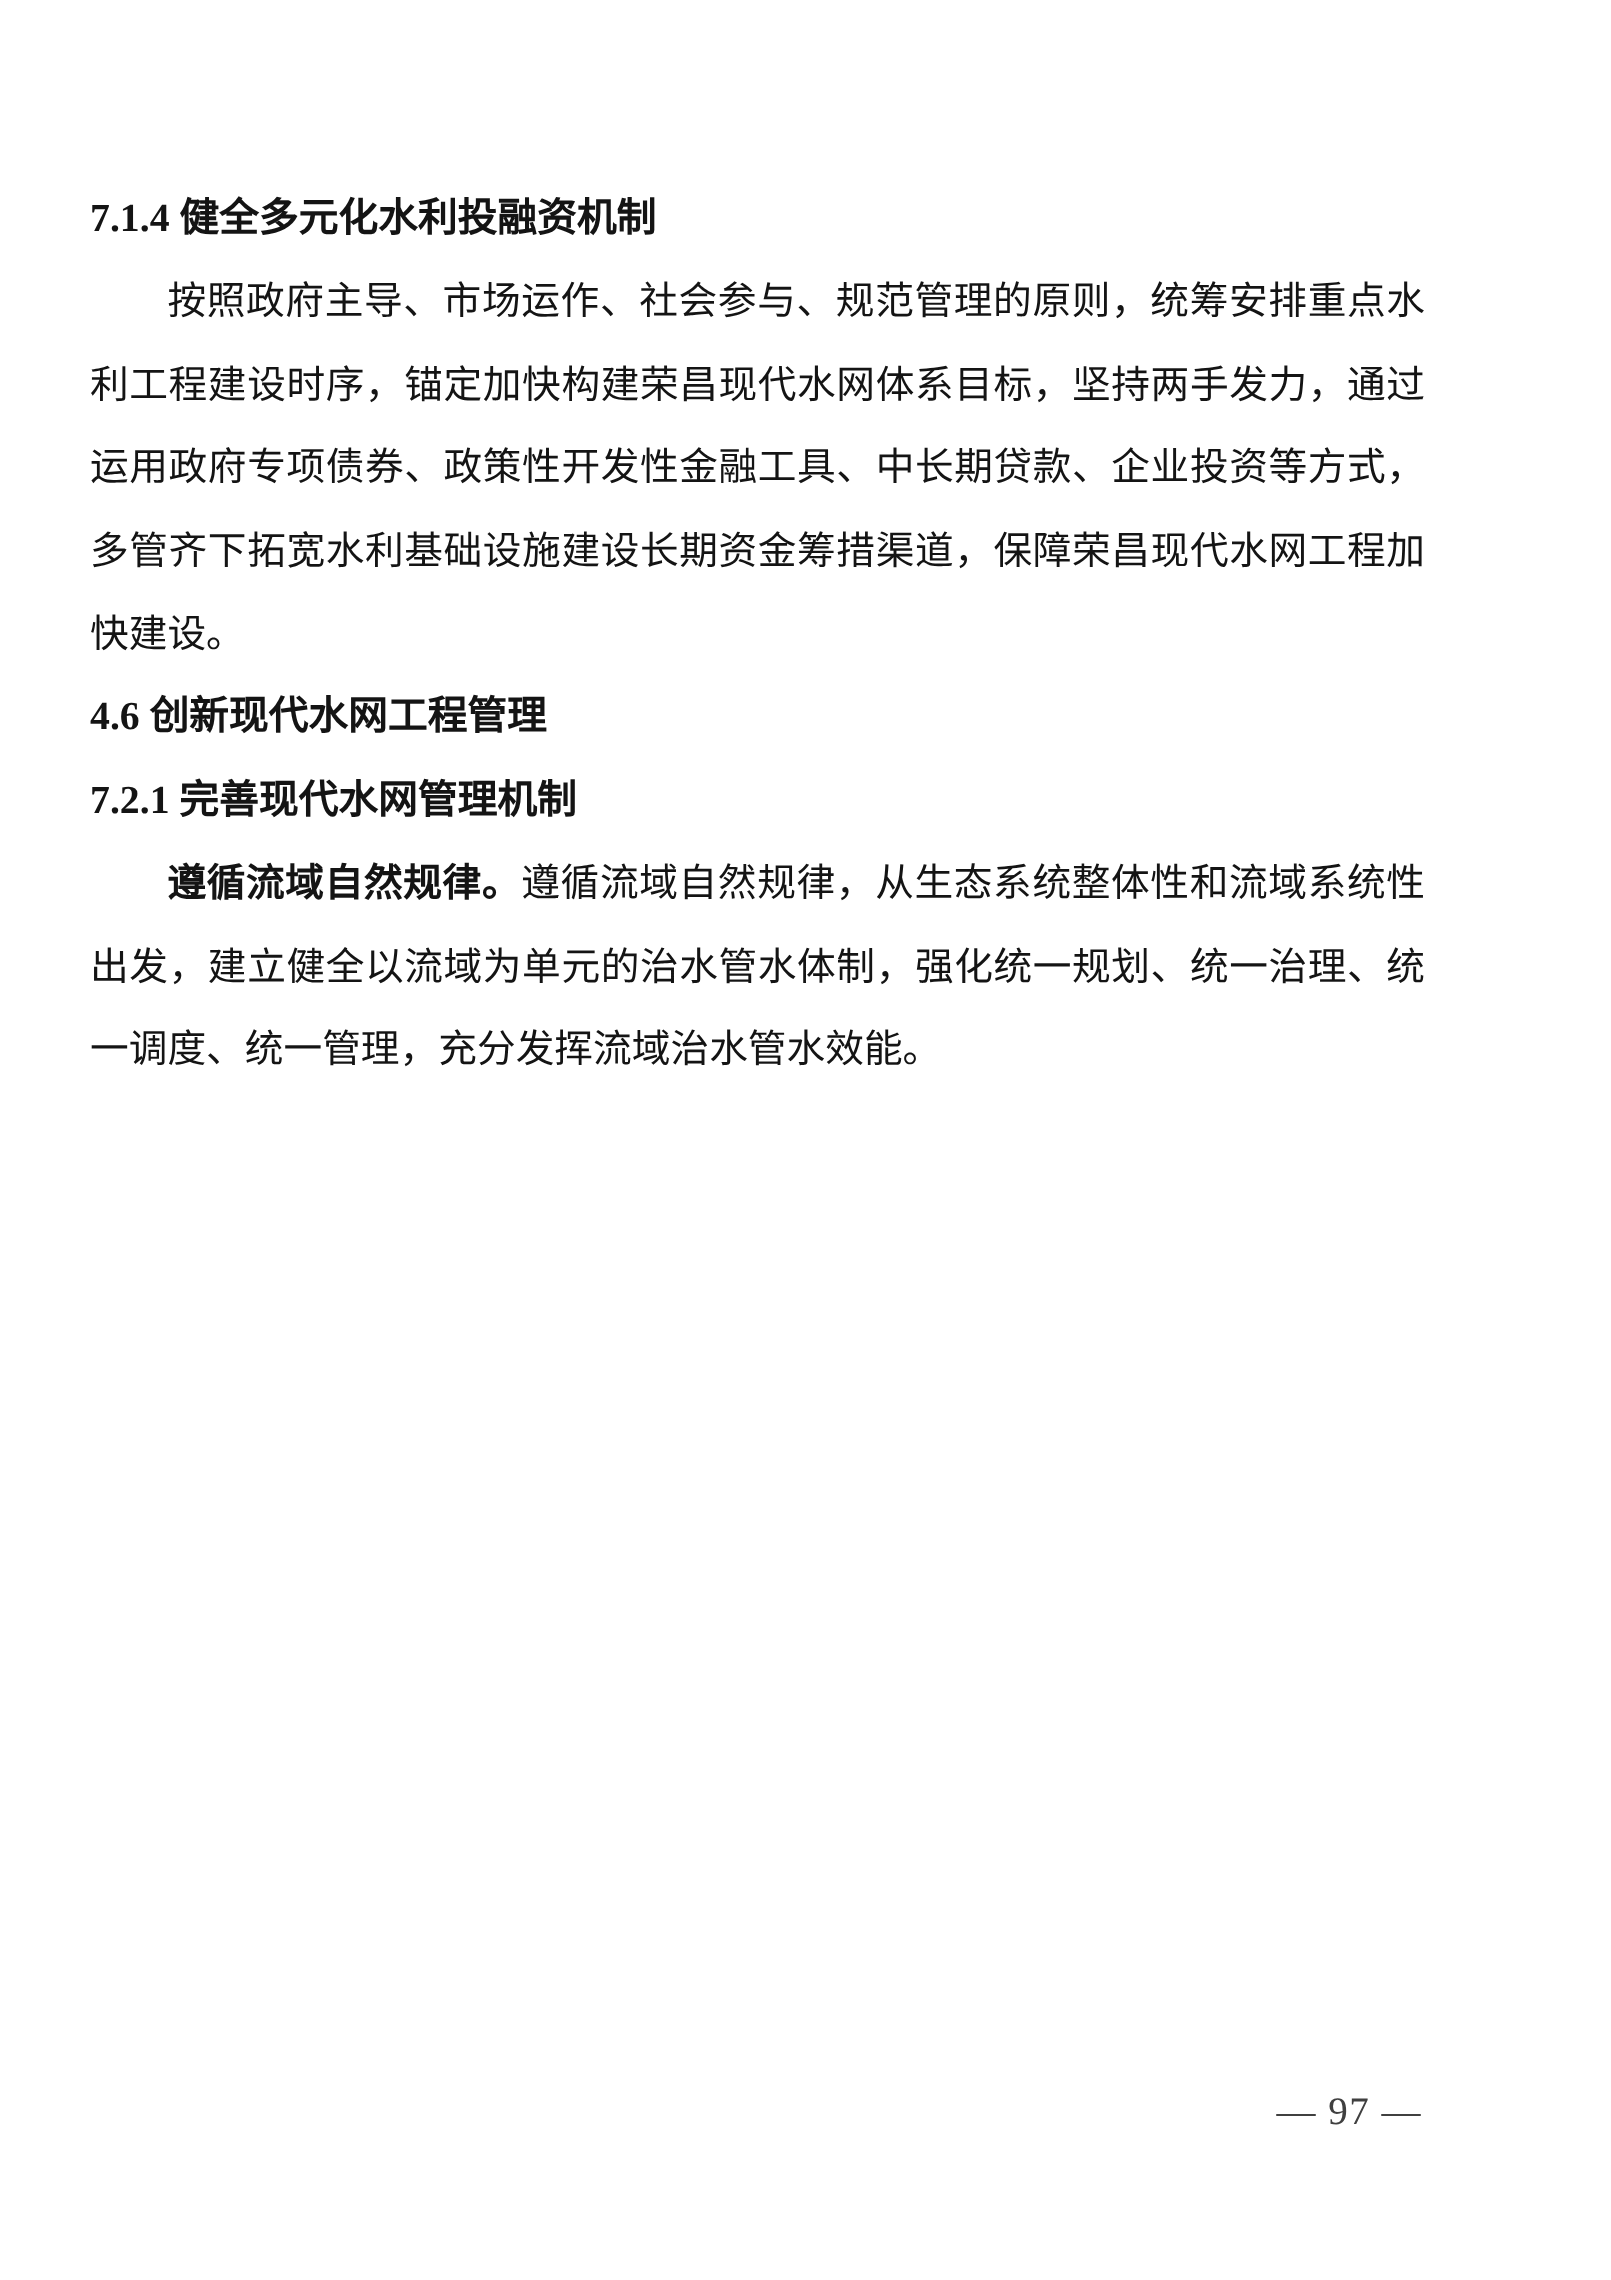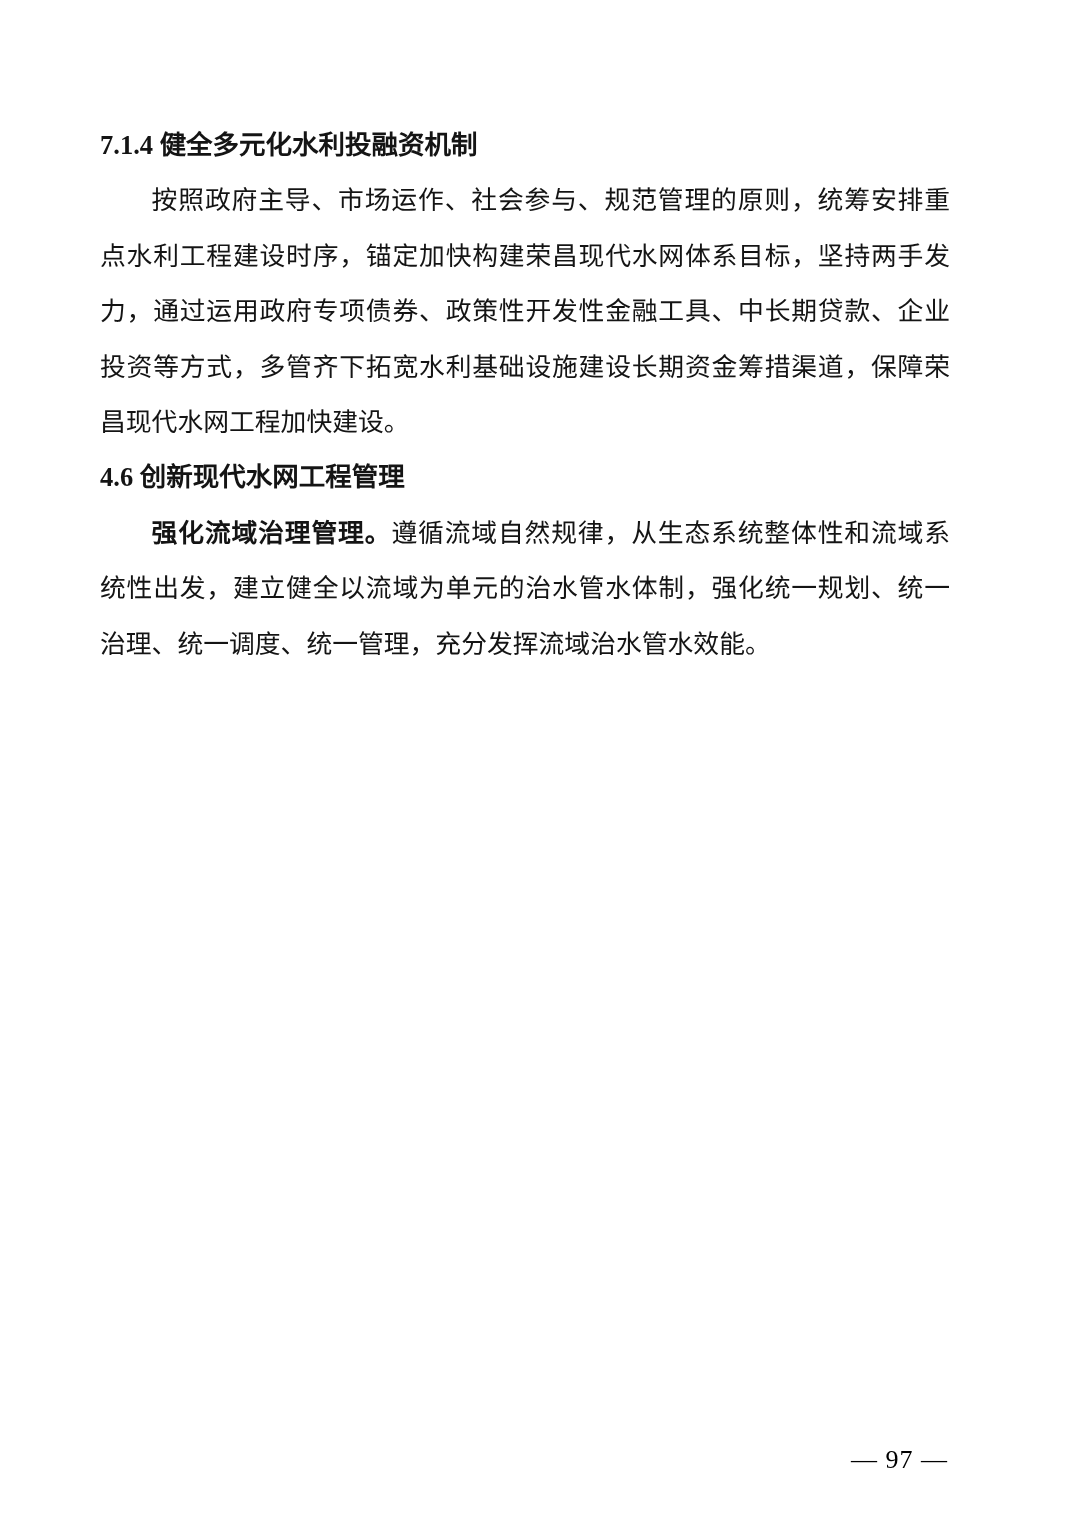--- a/index.html
+++ b/index.html
@@ -3,21 +3,21 @@
 <meta charset="utf-8">
 <style>
   * { box-sizing: border-box; }
   html, body { margin: 0; padding: 0; background: #ffffff; }
 
   .page {
     position: relative;
     width: 1074px;
     height: 1520px;
     background: #ffffff;
-    padding: 118px 124px 0 100px;
+    padding: 118px 124px 0 60px;
     font-family: "Liberation Serif", "DejaVu Serif", serif;
     color: #141414;
     font-size: 25.8px;
     line-height: 55.4px;
     overflow: hidden;
     border-radius: 28px;
   }
 
   .doc-heading {
     margin: 0;
@@ -34,39 +34,40 @@
     text-align: justify;
     text-justify: inter-character;
   }
 
   .para-lead {
     font-weight: 700;
   }
 
   .page-number {
     position: absolute;
-    top: 1432px;
+    top: 1380px;
     right: 126px;
     font-size: 26px;
     line-height: 55.4px;
     letter-spacing: 1px;
-    color: #000000;
+    color: #404040;
   }
 </style>
 </head>
 <body>
 
 <div class="page">
 
   <h3 class="doc-heading">7.1.4 健全多元化水利投融资机制</h3>
 
   <p class="doc-para"><span>按照政府主导、市场运作、社会参与、规范管理的原则，统筹安排重点水利工程建设时序，锚定加快构建荣昌现代水网体系目标，坚持两手发力，通过运用政府专项债券、政策性开发性金融工具、中长期贷款、企业投资等方式，多管齐下拓宽水利基础设施建设长期资金筹措渠道，保障荣昌现代水网工程加快建设。</span></p>
 
 
 
   <h2 class="doc-heading">4.6 创新现代水网工程管理</h2>
 
+  <h3 class="doc-heading">7.2.1 完善现代水网管理机制</h3>
 
-  <p class="doc-para"><span class="para-lead">强化流域治理管理。</span><span>遵循流域自然规律，从生态系统整体性和流域系统性出发，建立健全以流域为单元的治水管水体制，强化统一规划、统一治理、统一调度、统一管理，充分发挥流域治水管水效能。</span></p>
+  <p class="doc-para"><span class="para-lead">遵循流域自然规律。</span><span>遵循流域自然规律，从生态系统整体性和流域系统性出发，建立健全以流域为单元的治水管水体制，强化统一规划、统一治理、统一调度、统一管理，充分发挥流域治水管水效能。</span></p>
 
   <div class="page-number">— 97 —</div>
 
 </div>
 
 </body></html>

